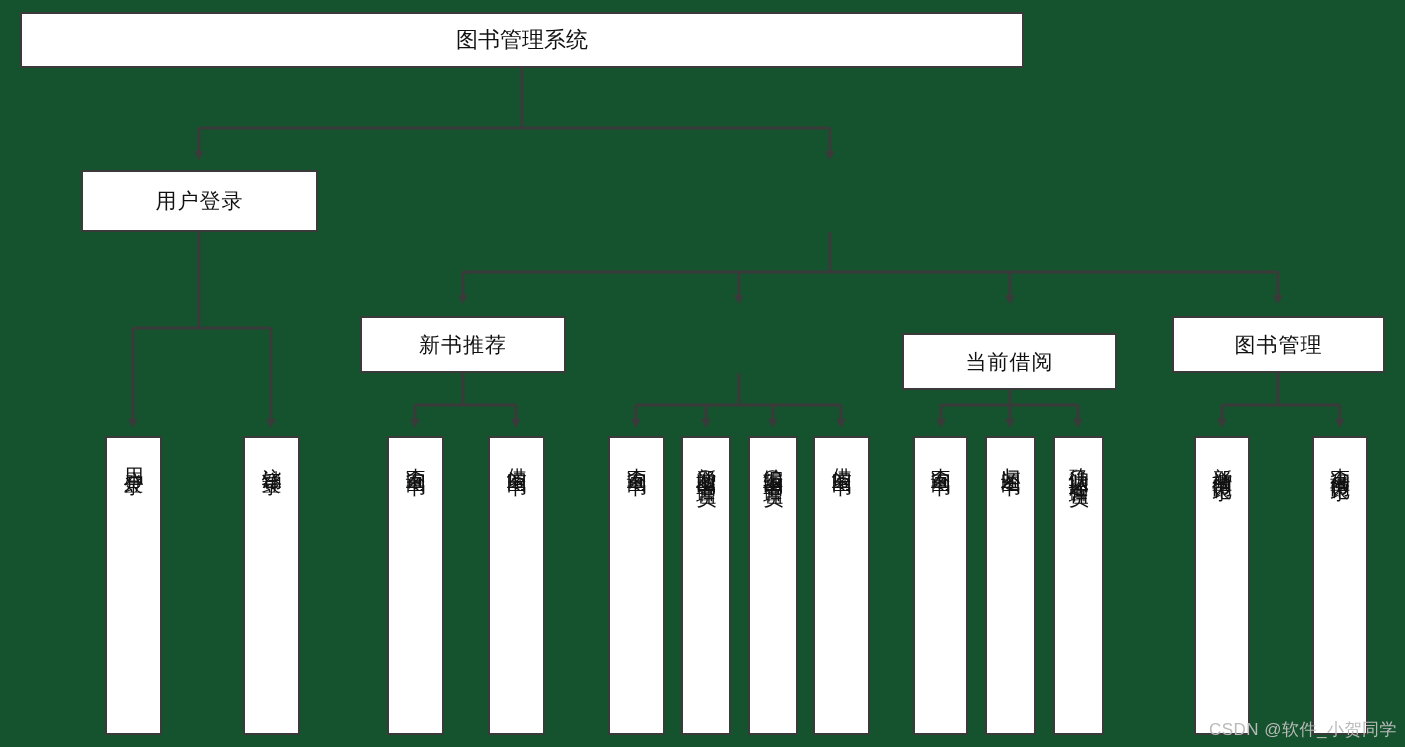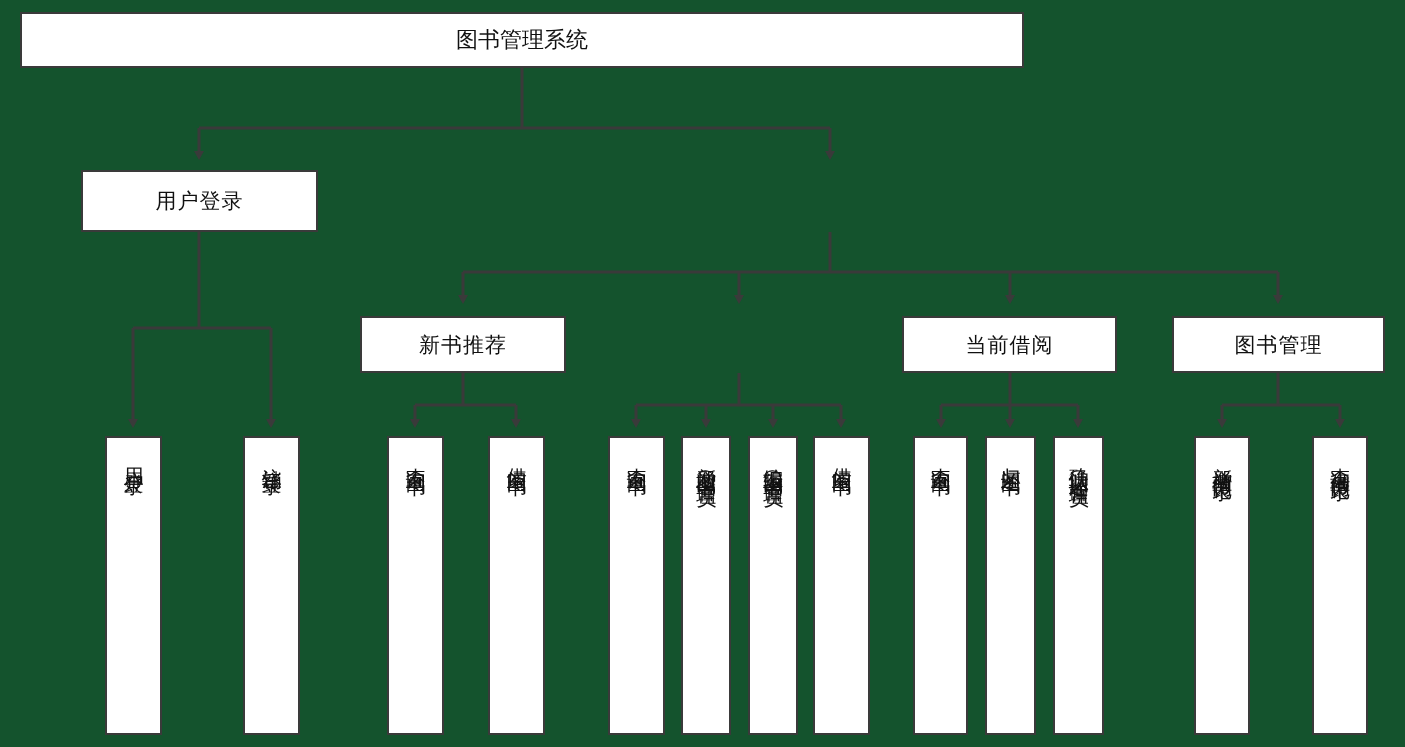--- a/index.html
+++ b/index.html
@@ -126,21 +126,21 @@
     <span>图书管理系统</span>
   </div>
 
   <div class="node horiz" style="left:81px; top:170px; width:237px; height:62px;">
     <span>用户登录</span>
   </div>
 
   <div class="node horiz" style="left:360px; top:316px; width:206px; height:57px;">
     <span>新书推荐</span>
   </div>
-  <div class="node horiz" style="left:902px; top:316px; width:215px; height:57px;">
+  <div class="node horiz" style="left:902px; top:333px; width:215px; height:57px;">
     <span>当前借阅</span>
   </div>
   <div class="node horiz" style="left:1172px; top:316px; width:213px; height:57px;">
     <span>图书管理</span>
   </div>
 
   <div class="node leaf" style="left:105px; top:436px; width:57px; height:299px;">
     <span class="vtext">用户登录</span>
   </div>
   <div class="node leaf" style="left:243px; top:436px; width:57px; height:299px;">
@@ -177,14 +177,15 @@
     <span class="vtext">确认归还（管理员）</span>
   </div>
 
   <div class="node leaf" style="left:1194px; top:436px; width:56px; height:299px;">
     <span class="vtext">新增借阅记录</span>
   </div>
   <div class="node leaf" style="left:1312px; top:436px; width:56px; height:299px;">
     <span class="vtext">查询借阅记录</span>
   </div>
 
+  <div class="watermark">CSDN @软件_小贺同学</div>
 
 </div>
 
 </body></html>

